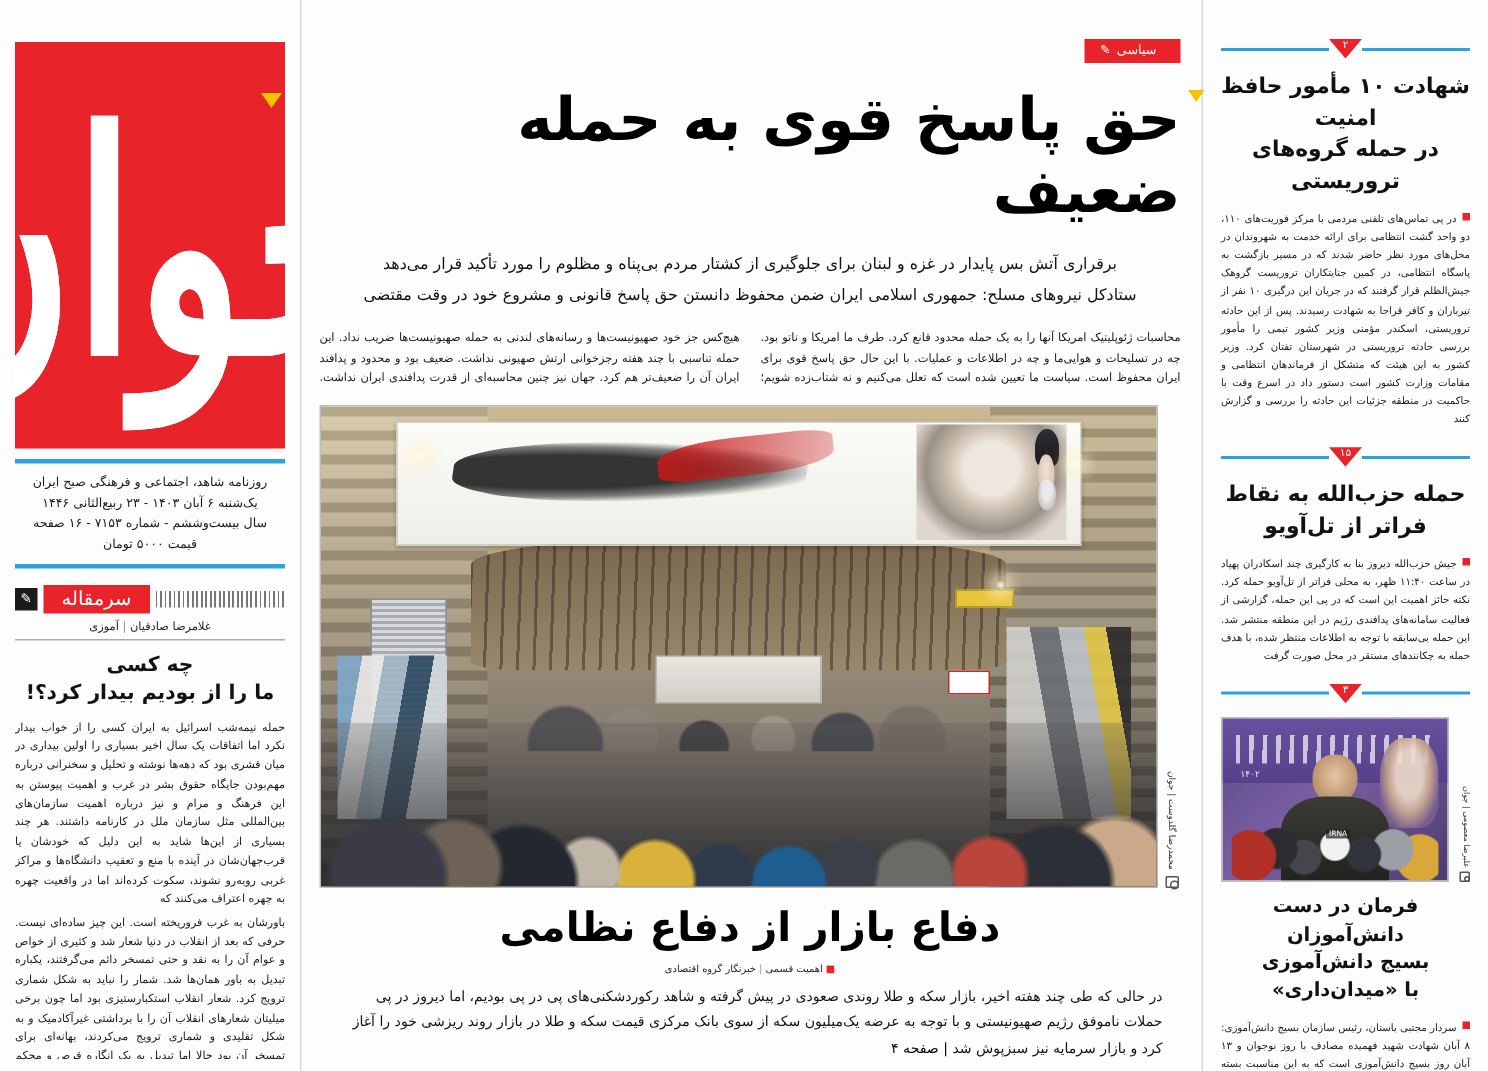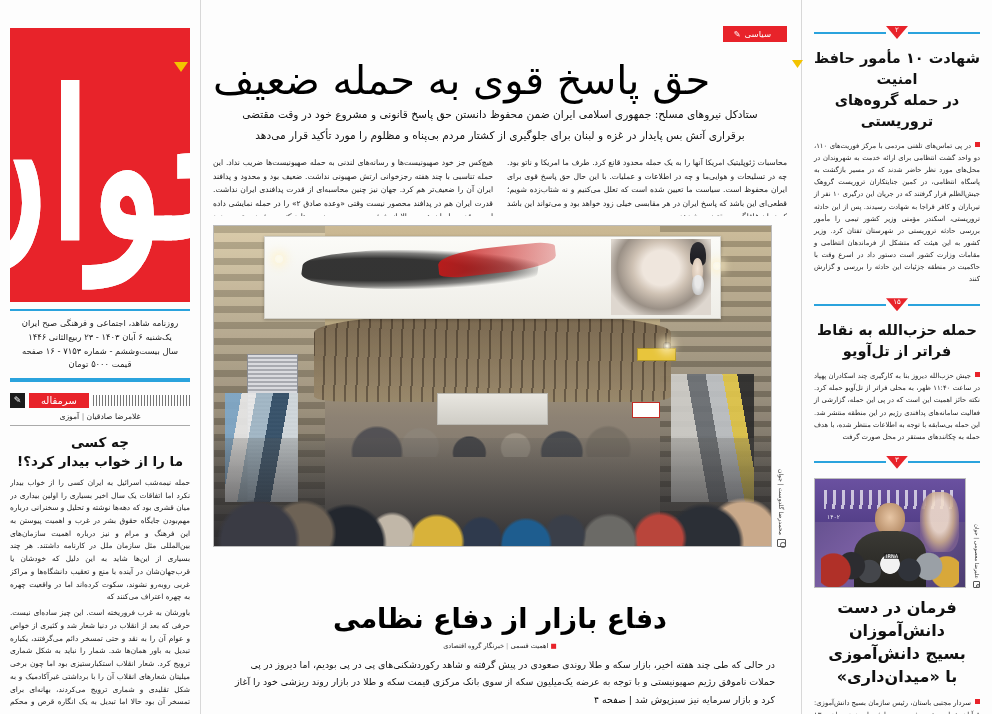--- a/index.html
+++ b/index.html
@@ -69,21 +69,21 @@
     width: 15px; height: 15px;
     background: #1b1b1b;
     color: #fff;
     font-size: 9px;
     display: flex; align-items: center; justify-content: center;
     flex: 0 0 15px;
   }
   .edit-tag {
     background: #e8232a;
     color: #fff;
-    font-size: 10px;
+    font-size: 13px;
     padding: 2px 12px;
     flex: 0 0 auto;
     letter-spacing: .5px;
   }
   .edit-hatch {
     flex: 1 1 auto;
     height: 11px;
     background: repeating-linear-gradient(90deg,#555 0 1px,transparent 1px 3px);
     opacity: .8;
   }
@@ -133,27 +133,27 @@
     color: #fff;
     font-size: 8.5px;
     padding: 3px 16px 3px 10px;
     display: inline-flex;
     align-items: center;
     gap: 4px;
   }
   .sec-badge .k { font-weight: 700; }
   .sec-line { flex: 1 1 auto; height: 1px; background: transparent; }
   .headline {
-    text-align: left;
+    text-align: right;
     font-size: 40px;
-    font-weight: 400;
+    font-weight: 700;
     line-height: 1.2;
     color: #000;
     letter-spacing: -1px;
-    margin: 4px 0 0;
+    margin: 4px 0 14px;
   }
   .subhead {
     text-align: center;
     font-size: 10.6px;
     line-height: 1.95;
     color: #111;
     padding: 0 8px;
     margin-bottom: 11px;
   }
   .lead-cols {
@@ -381,21 +381,21 @@
     flex: 0 0 22px;
   }
   .sb-title {
     text-align: center;
     font-size: 14.5px;
     font-weight: 700;
     line-height: 1.45;
     color: #111;
     margin-bottom: 8px;
   }
-  .sb-title.sm { font-size: 16px; }
+  .sb-title.sm { font-size: 13px; }
   .sb-body {
     font-size: 6.8px;
     line-height: 1.78;
     text-align: justify;
     color: #1a1a1a;
   }
   .sb-body .bullet {
     display: inline-block;
     width: 5px; height: 5px;
     background: #e8232a;
@@ -507,21 +507,21 @@
       <div class="edit-tag">سرمقاله</div>
       <div class="edit-icon">✎</div>
     </div>
 
     <div class="edit-author">
       <span>غلامرضا صادقیان</span><span class="sep"> | </span><span>آموزی</span>
     </div>
 
     <div class="edit-title">
       <div>چه کسی</div>
-      <div>ما را از خواب بیدار کرد؟!</div>
+      <div>ما را از بودیم بیدار کرد؟!</div>
     </div>
 
     <div class="edit-body">
       <p>حمله نیمه‌شب اسرائیل به ایران کسی را از خواب بیدار نکرد اما اتفاقات یک سال اخیر بسیاری را اولین بیداری در میان قشری بود که دهه‌ها نوشته و تحلیل و سخنرانی درباره مهم‌بودن جایگاه حقوق بشر در غرب و اهمیت پیوستن به این فرهنگ و مرام و نیز درباره اهمیت سازمان‌های بین‌المللی مثل سازمان ملل در کارنامه داشتند. هر چند بسیاری از این‌ها شاید به این دلیل که خودشان یا قرب‌جهان‌شان در آینده با منع و تعقیب دانشگاه‌ها و مراکز غربی روبه‌رو نشوند، سکوت کرده‌اند اما در واقعیت چهره به چهره اعتراف می‌کنند که</p>
       <p>باورشان به غرب فروریخته است. این چیز ساده‌ای نیست. حرفی که بعد از انقلاب در دنیا شعار شد و کثیری از خواص و عوام آن را به نقد و حتی تمسخر دائم می‌گرفتند، یکباره تبدیل به باور همان‌ها شد. شمار را نباید به شکل شماری ترویج کرد. شعار انقلاب استکبارستیزی بود اما چون برخی میلیتان شعارهای انقلاب آن را با برداشتی غیرآکادمیک و به شکل تقلیدی و شماری ترویج می‌کردند، بهانه‌ای برای تمسخر آن بود حالا اما تبدیل به یک انگاره قرص و محکم شده است.</p>
     </div>
   </aside>
 
   <main class="main">
 
@@ -529,22 +529,22 @@
       <div class="sec-badge">
         <span>سیاسی</span>
         <span class="k">✎</span>
       </div>
       <div class="sec-line"></div>
     </div>
 
     <h1 class="headline">حق پاسخ قوی به حمله ضعیف</h1>
 
     <div class="subhead">
+      <div>برقراری آتش بس پایدار در غزه و لبنان برای جلوگیری از کشتار مردم بی‌پناه و مظلوم را مورد تأکید قرار می‌دهد</div>
       <div>ستادکل نیروهای مسلح: جمهوری اسلامی ایران ضمن محفوظ دانستن حق پاسخ قانونی و مشروع خود در وقت مقتضی</div>
-      <div>برقراری آتش بس پایدار در غزه و لبنان برای جلوگیری از کشتار مردم بی‌پناه و مظلوم را مورد تأکید قرار می‌دهد</div>
     </div>
 
     <div class="lead-cols">
       <div class="col">
         <p>محاسبات ژئوپلیتیک امریکا آنها را به یک حمله محدود قانع کرد. طرف ما امریکا و ناتو بود. چه در تسلیحات و هوایی‌ما و چه در اطلاعات و عملیات. با این حال حق پاسخ قوی برای ایران محفوظ است. سیاست ما تعیین شده است که تعلل می‌کنیم و نه شتاب‌زده شویم؛ قطعی‌ای این باشد که پاسخ ایران در هر مقابسی خیلی زود خواهد بود و می‌تواند این باشد که زمان غافلگیری مقتضی رخ دهد</p>
       </div>
       <div class="col">
         <p>هیچ‌کس جز خود صهیونیست‌ها و رسانه‌های لندنی به حمله صهیونیست‌ها ضریب نداد. این حمله تناسبی با چند هفته رجزخوانی ارتش صهیونی نداشت. ضعیف بود و محدود و پدافند ایران آن را ضعیف‌تر هم کرد. جهان نیز چنین محاسبه‌ای از قدرت پدافندی ایران نداشت. قدرت ایران هم در پدافند محصور نیست وقتی «وعده صادق ۲» را در حمله نمایشی داده است. قدرت ایران همین حالا از شش جهت بر صهیونیست‌ها دیکته می‌شود. حتی محدود به این هم نیست. نشان به این نشان که</p>
       </div>
     </div>

